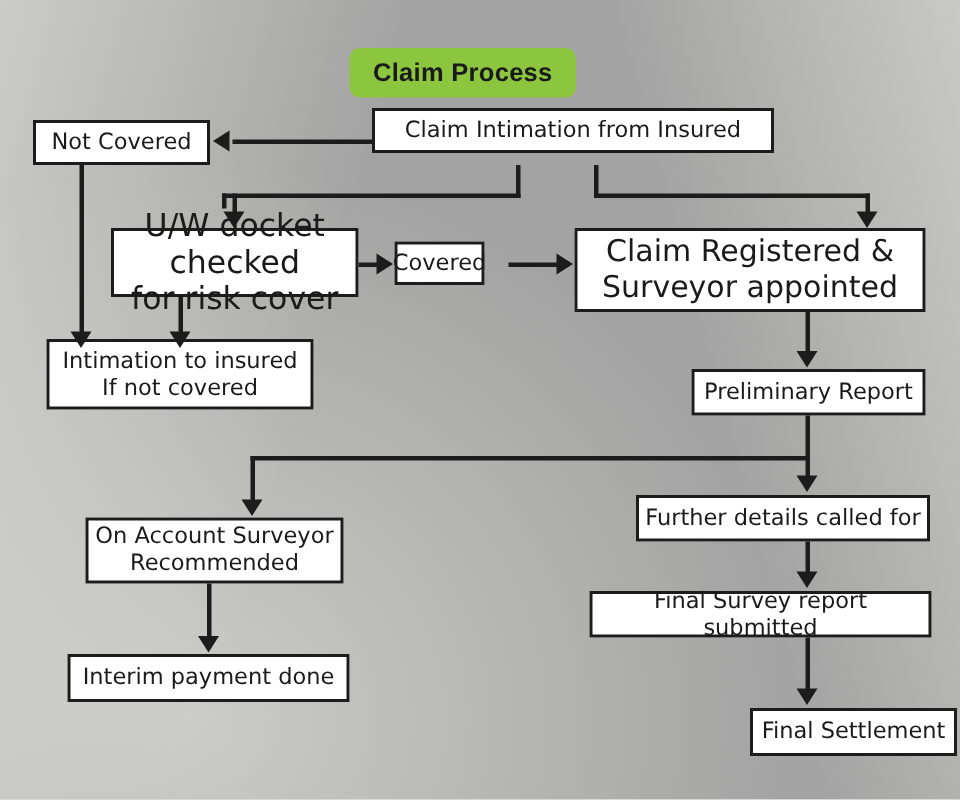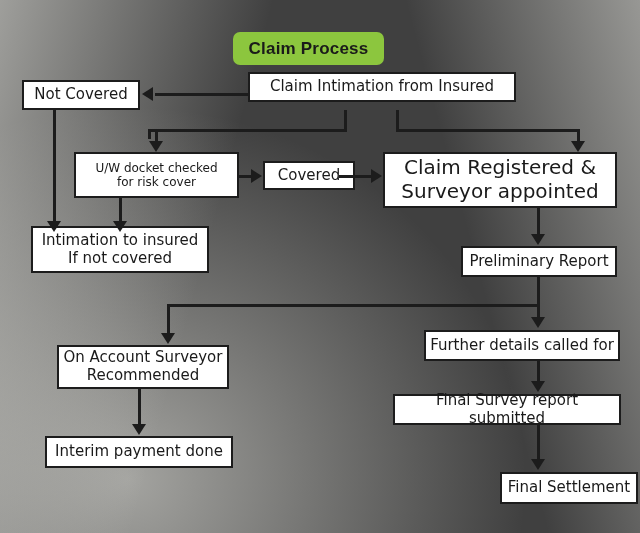--- a/index.html
+++ b/index.html
@@ -7,21 +7,21 @@
     padding: 0;
     background: #ffffff;
   }
   body {
     font-family: "Liberation Sans", sans-serif;
   }
   #canvas {
     position: relative;
     width: 640px;
     height: 533px;
-    background: #404040;
+    background: #a3a3a3;
     overflow: hidden;
   }
   
   #paper-texture {
     position: absolute;
     inset: 0;
     background:
       linear-gradient(105deg, rgba(236,236,230,0.55) 0%, rgba(255,255,255,0) 35%),
       linear-gradient(255deg, rgba(238,238,232,0.5) 0%, rgba(255,255,255,0) 30%),
       radial-gradient(ellipse at 20% 90%, rgba(230,230,224,0.6) 0%, rgba(255,255,255,0) 55%);
@@ -100,26 +100,26 @@
   </div>
 
   <div class="node" style="left:22px; top:80px; width:118px; height:30px; font-size:15px;">
     <span class="node-text">Not Covered</span>
   </div>
 
   <div class="node" style="left:248px; top:72px; width:268px; height:30px; font-size:15px;">
     <span class="node-text">Claim Intimation from Insured</span>
   </div>
 
-  <div class="node" style="left:74px; top:152px; width:165px; height:46px; font-size:12px;">
+  <div class="node" style="left:74px; top:152px; width:165px; height:46px; font-size:21px;">
     <span class="node-text">U/W docket  checked
 for risk cover</span>
   </div>
 
-  <div class="node" style="left:263px; top:161px; width:92px; height:29px; font-size:15px;">
+  <div class="node" style="left:263px; top:161px; width:60px; height:29px; font-size:15px;">
     <span class="node-text">Covered</span>
   </div>
 
   <div class="node" style="left:383px; top:152px; width:234px; height:56px; font-size:20px;">
     <span class="node-text">Claim Registered &amp;
 Surveyor appointed</span>
   </div>
 
   <div class="node" style="left:31px; top:226px; width:178px; height:47px; font-size:15px;">
     <span class="node-text">Intimation to insured

